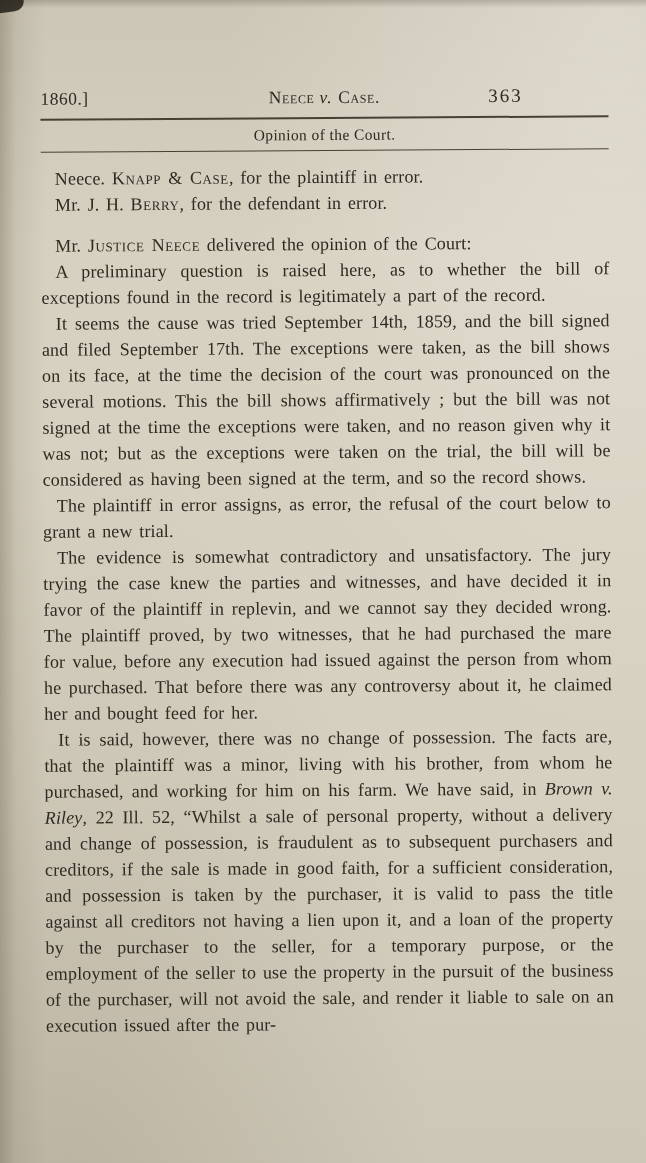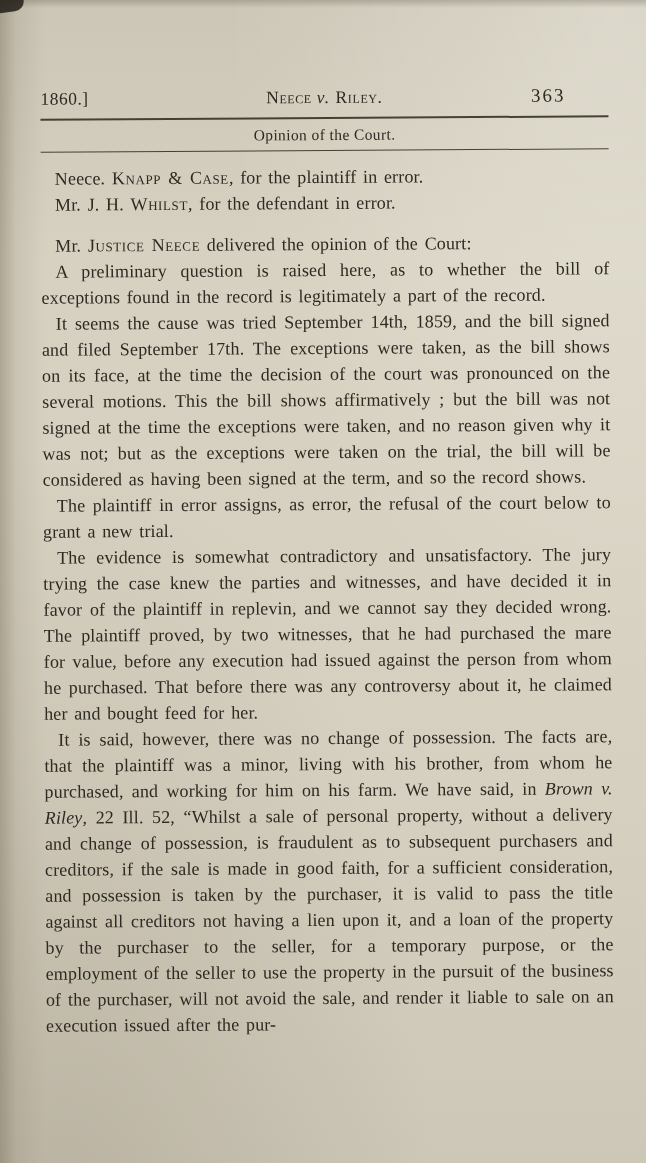--- a/index.html
+++ b/index.html
@@ -58,21 +58,21 @@
     letter-spacing: 0.5px;
     margin-top: 45px;
   }
   .h-center {
     flex: 1;
     text-align: center;
     letter-spacing: 1.5px;
   }
   .h-right {
     width: 120px;
-    text-align: center;
+    text-align: left;
     font-size: 19px;
     letter-spacing: 2px;
   }
   .rule {
     height: 0;
     border-top: 2.2px solid #393428;
     margin-top: 9px;
     opacity: 0.92;
   }
   .rule-thin {
@@ -113,33 +113,33 @@
 <body>
 
 <div class="page">
   <div class="edge-shadow-top"></div>
   <div class="corner-smudge"></div>
 
   <div class="content">
 
     <div class="header">
       <span class="h-left">1860.]</span>
-      <span class="h-center"><span class="sc">Neece </span><span class="i">v.</span><span class="sc"> Riley.</span></span>
+      <span class="h-center"><span class="sc">Neece </span><span class="i">v.</span><span class="sc"> Case.</span></span>
       <span class="h-right">363</span>
     </div>
 
     <div class="rule"></div>
 
     <div class="section-heading">Opinion of the Court.</div>
 
     <div class="rule rule-thin"></div>
 
     <div class="body">
         <p><span>Neece. </span><span class="sc">Knapp &amp; Case</span><span>, for the plaintiff in error.</span></p>
-        <p><span>Mr. J. H. </span><span class="sc">Whilst</span><span>, for the defendant in error.</span></p>
+        <p><span>Mr. J. H. </span><span class="sc">Berry</span><span>, for the defendant in error.</span></p>
         <p class="gap"><span>Mr. </span><span class="sc">Justice Neece</span><span> delivered the opinion of the Court:</span></p>
         <p><span>A preliminary question is raised here, as to whether the bill of exceptions found in the record is legitimately a part of the record.</span></p>
         <p><span>It seems the cause was tried September 14th, 1859, and the bill signed and filed September 17th.  The exceptions were taken, as the bill shows on its face, at the time the decision of the court was pronounced on the several motions.  This the bill shows affirmatively ; but the bill was not signed at the time the exceptions were taken, and no reason given why it was not; but as the exceptions were taken on the trial, the bill will be considered as having been signed at the term, and so the record shows.</span></p>
         <p><span>The plaintiff in error assigns, as error, the refusal of the court below to grant a new trial.</span></p>
         <p><span>The evidence is somewhat contradictory and unsatisfactory. The jury trying the case knew the parties and witnesses, and have decided it in favor of the plaintiff in replevin, and we cannot say they decided wrong.  The plaintiff proved, by two witnesses, that he had purchased the mare for value, before any execution had issued against the person from whom he purchased.  That before there was any controversy about it, he claimed her and bought feed for her.</span></p>
         <p><span>It is said, however, there was no change of possession.  The facts are, that the plaintiff was a minor, living with his brother, from whom he purchased, and working for him on his farm. We have said, in </span><span class="i">Brown v. Riley</span><span>, 22 Ill. 52, “Whilst a sale of personal property, without a delivery and change of possession, is fraudulent as to subsequent purchasers and creditors, if the sale is made in good faith, for a sufficient consideration, and possession is taken by the purchaser, it is valid to pass the title against all creditors not having a lien upon it, and a loan of the property by the purchaser to the seller, for a temporary purpose, or the employment of the seller to use the property in the pursuit of the business of the purchaser, will not avoid the sale, and render it liable to sale on an execution issued after the pur-</span></p>
       </div>
 
   </div>
 </div>

